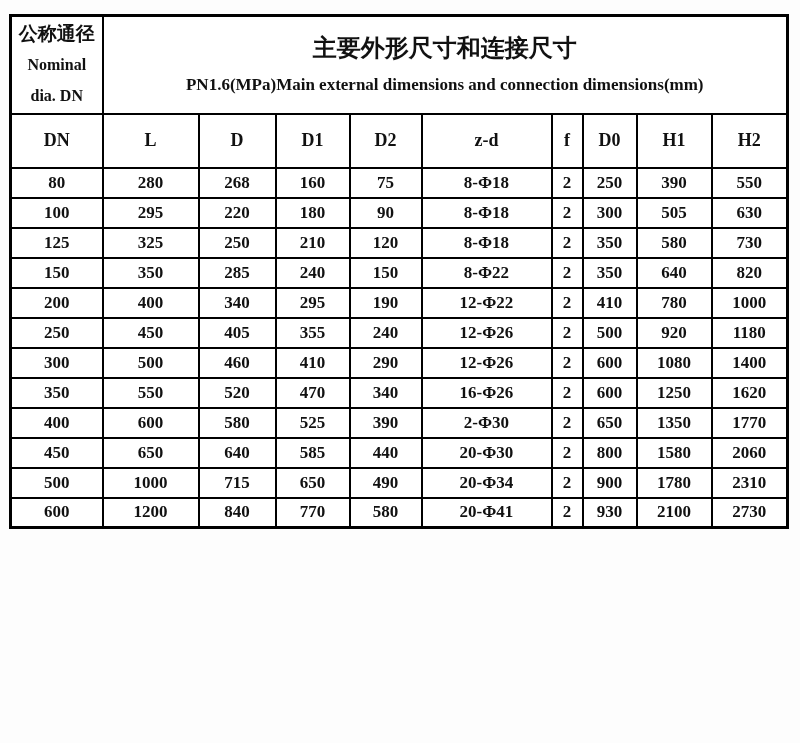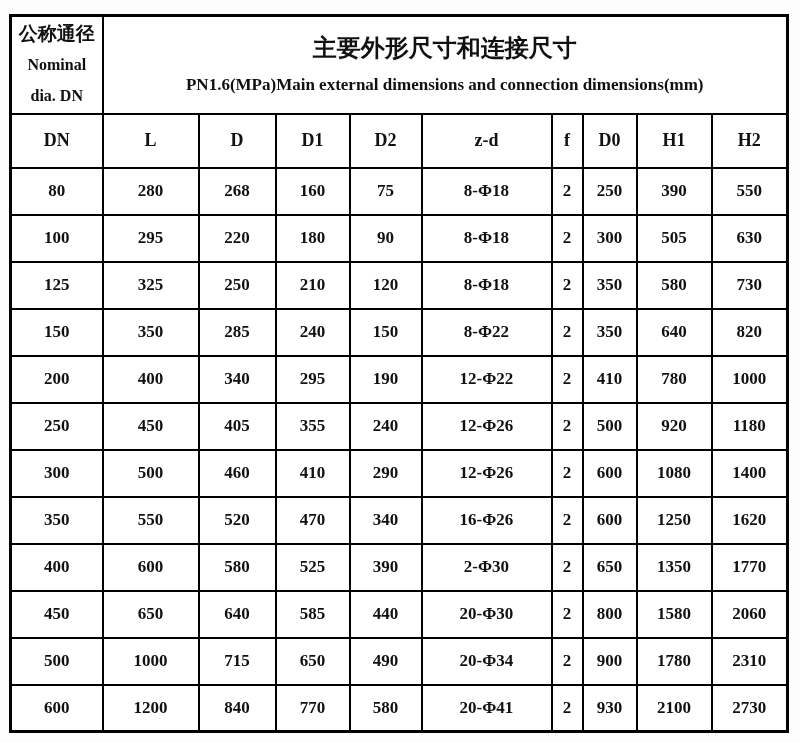--- a/index.html
+++ b/index.html
@@ -23,21 +23,21 @@
     border: 2px solid #000000;
     text-align: center;
     vertical-align: middle;
     font-weight: bold;
     padding: 0;
     background: #ffffff;
     overflow: hidden;
   }
   tr.top-header-row { height: 98px; }
   tr.col-header-row { height: 54px; }
-  tr.data-row { height: 47px; margin-left: 20px; }
+  tr.data-row { height: 30px; margin-left: 20px; }
 
   .nominal-cell {
     text-align: left;
     padding-left: 5px;
   }
   .nominal-zh {
     font-family: "DejaVu Sans", "Liberation Sans", sans-serif;
     font-size: 19px;
     line-height: 31px;
     white-space: nowrap;

